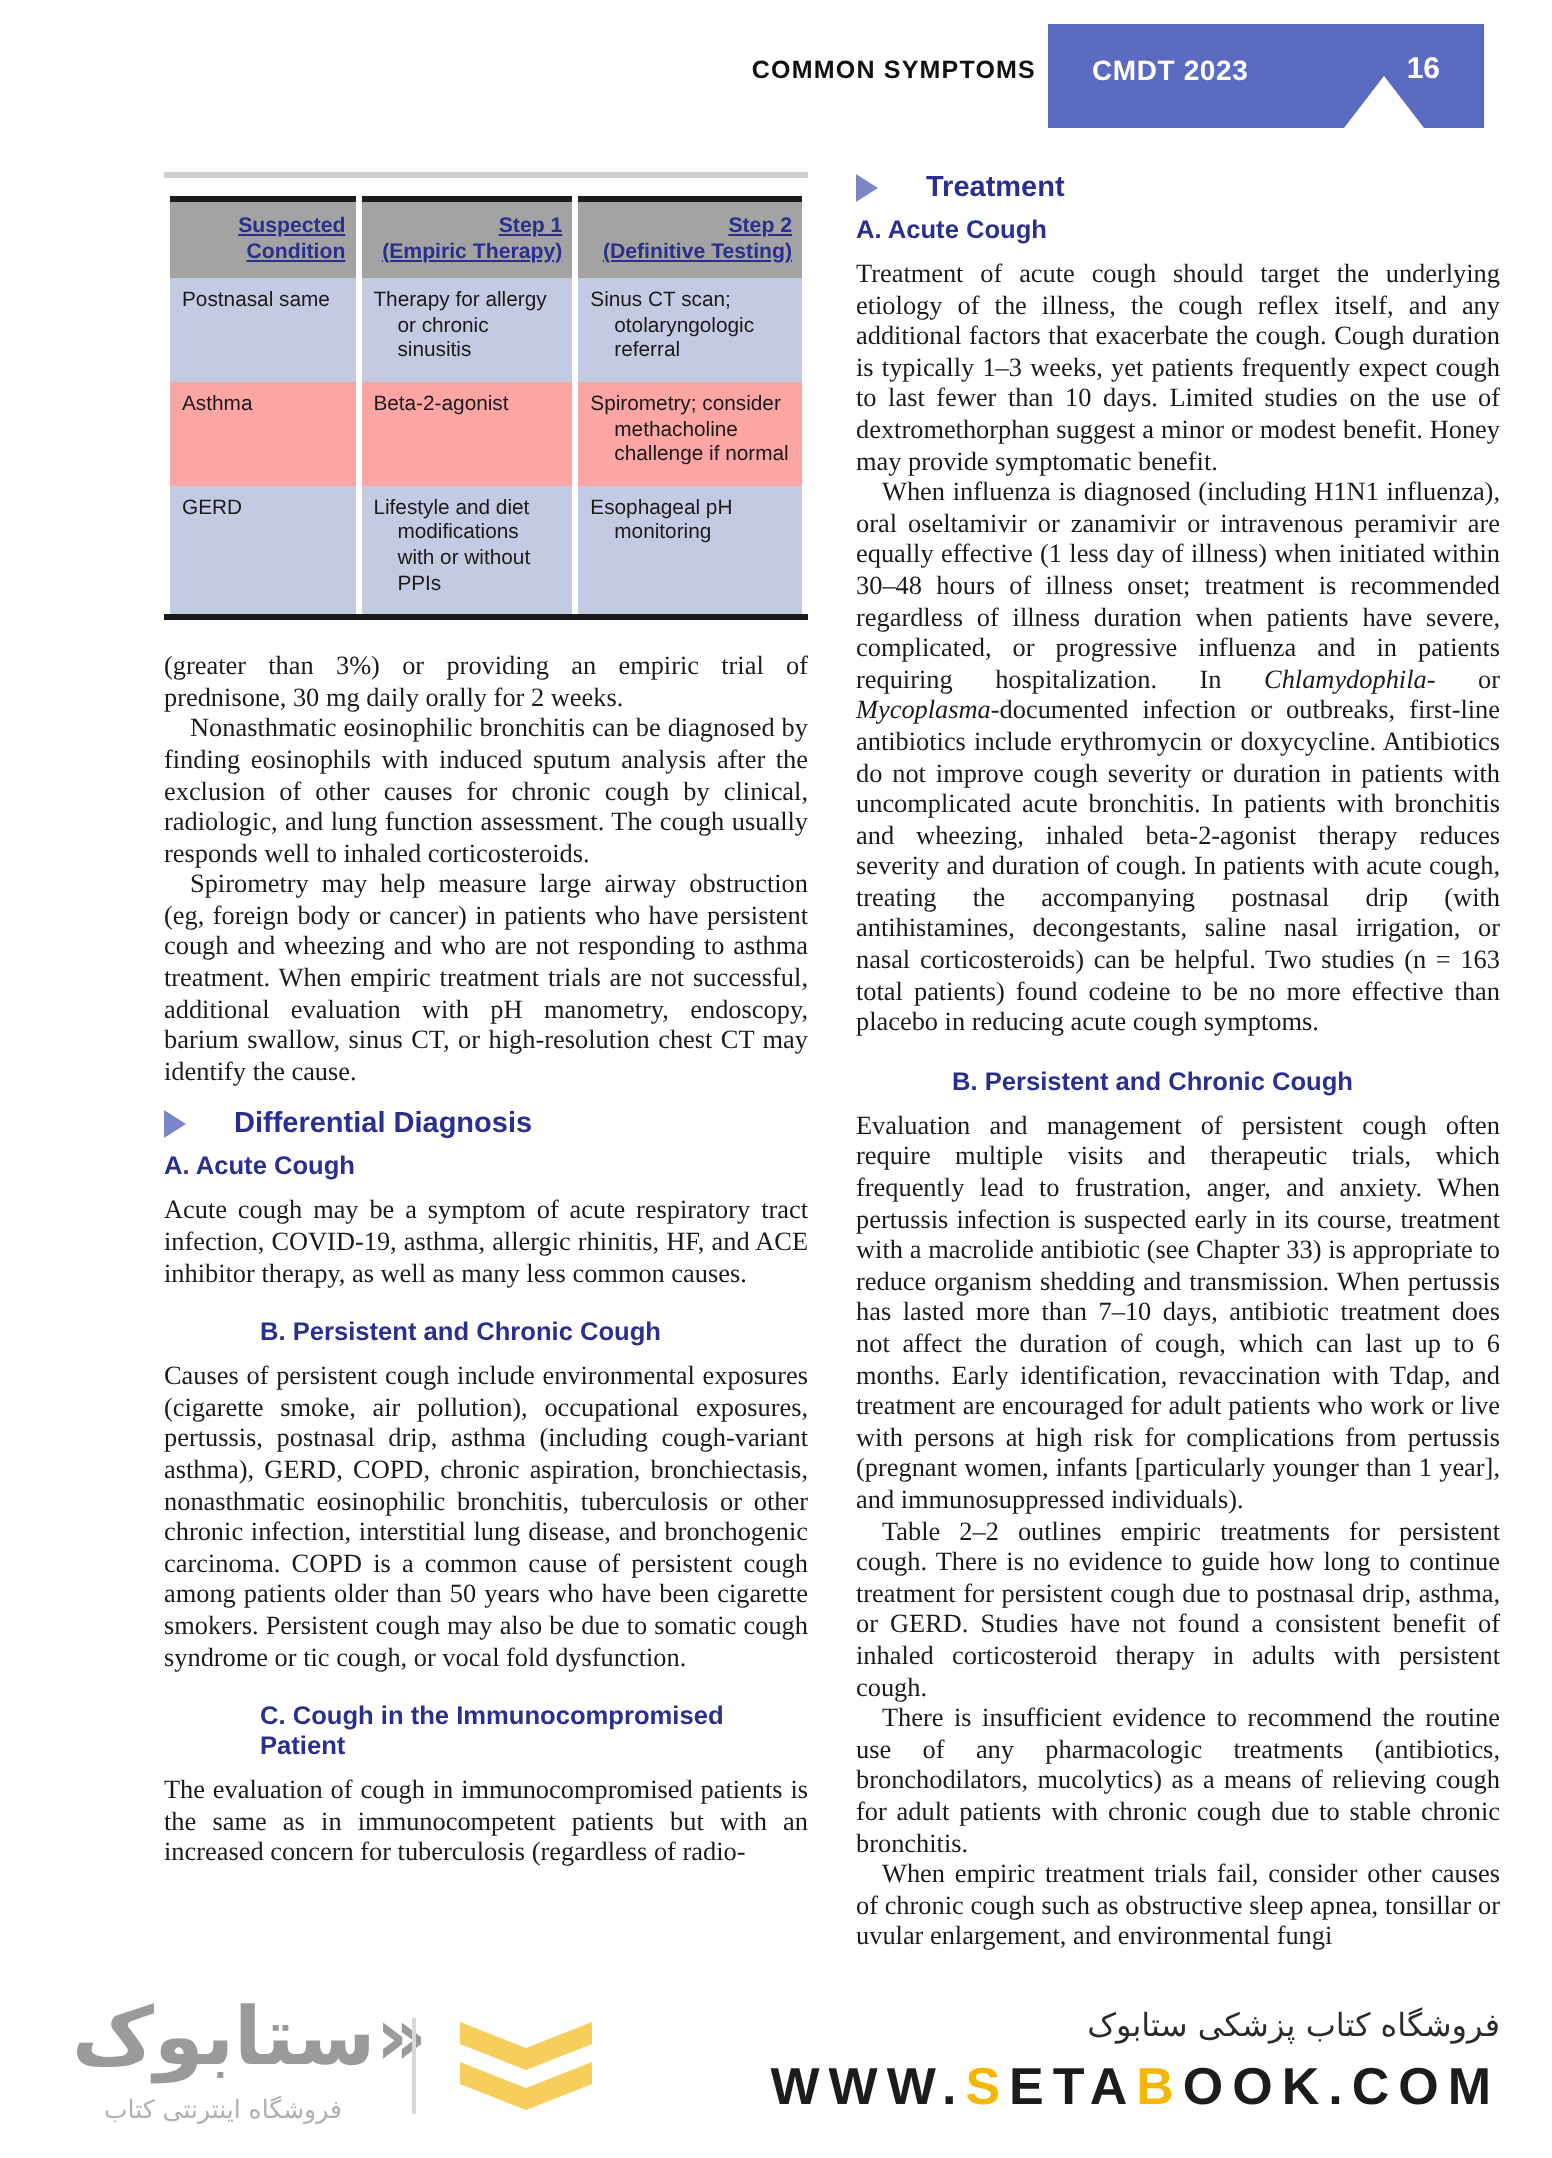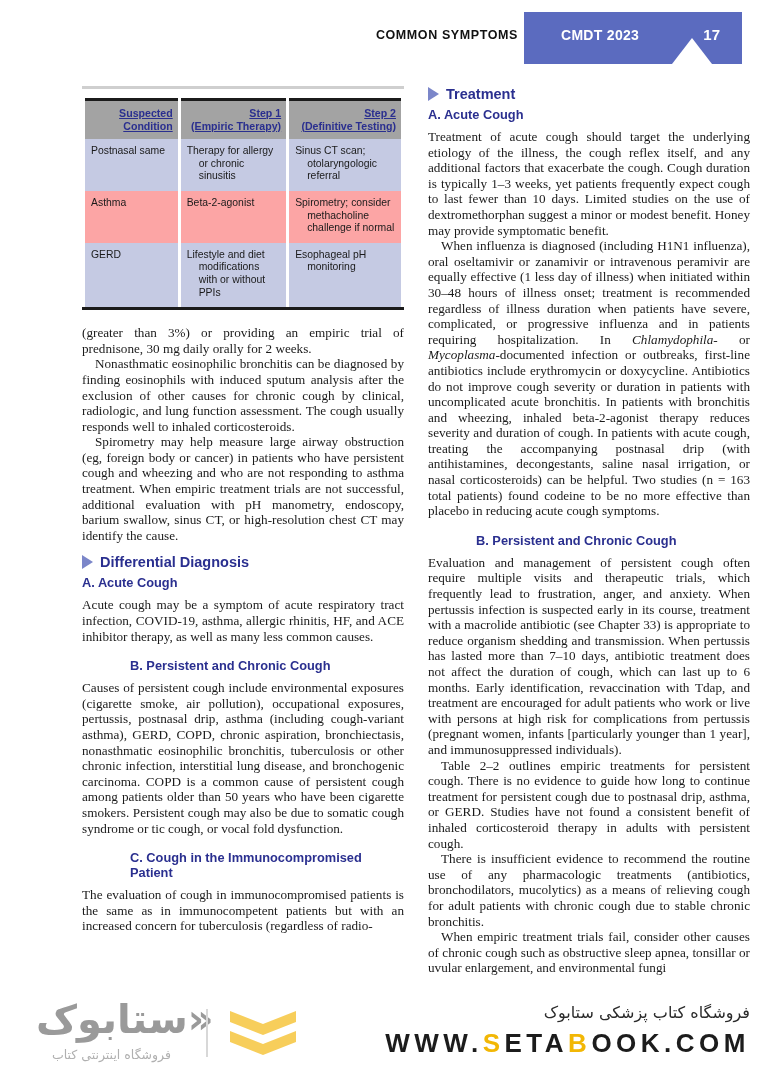--- a/index.html
+++ b/index.html
@@ -21,21 +21,21 @@
     position:absolute;right:258px;top:16px;
     font-family:"Liberation Sans", sans-serif;
     font-size:12.5px;font-weight:700;letter-spacing:.6px;
     color:#111;
   }
   .runhead-band{
     position:absolute;left:524px;top:0;width:218px;height:52px;
     background:#5b6bbf;
   }
   .runhead-band .edition{
-    position:absolute;left:37px;top:15px;
+    position:absolute;left:22px;top:15px;
     font-family:"Liberation Sans", sans-serif;
     font-size:14px;font-weight:700;letter-spacing:.3px;color:#fff;
   }
   .runhead-band .folio{
     position:absolute;right:22px;top:14px;
     font-family:"Liberation Sans", sans-serif;
     font-size:15px;font-weight:700;color:#fff;
   }
   .runhead-notch{
     position:absolute;left:148px;bottom:0;
@@ -61,21 +61,21 @@
     hyphens:none;
   }
   p.indent{text-indent:13px;}
   .gap{height:11px;}
 
   
   .h1{
     font-family:"Liberation Sans", sans-serif;
     font-size:14.5px;font-weight:700;color:#2a2f8f;
     margin:0 0 5px 0;
-    display:flex;align-items:center;gap:7px;text-align:center;
+    display:flex;align-items:center;gap:24px;text-align:center;
   }
   .tri{
     width:0;height:0;
     border-top:7px solid transparent;
     border-bottom:7px solid transparent;
     border-left:11px solid #7b86c9;
     flex:none;
   }
   .h2{
     font-family:"Liberation Sans", sans-serif;
@@ -178,21 +178,21 @@
 </style>
 </head>
 <body>
 
 <div class="page">
 
   <div class="runhead">
     <div class="runhead-title">COMMON SYMPTOMS</div>
     <div class="runhead-band">
       <div class="edition">CMDT 2023</div>
-      <div class="folio">17</div>
+      <div class="folio">16</div>
       <div class="runhead-notch"></div>
     </div>
   </div>
 
   <div class="col col-left">
 
     <div class="tbl-wrap">
       <div class="tbl-rule-top"></div>
       <table class="t">
         <colgroup>

